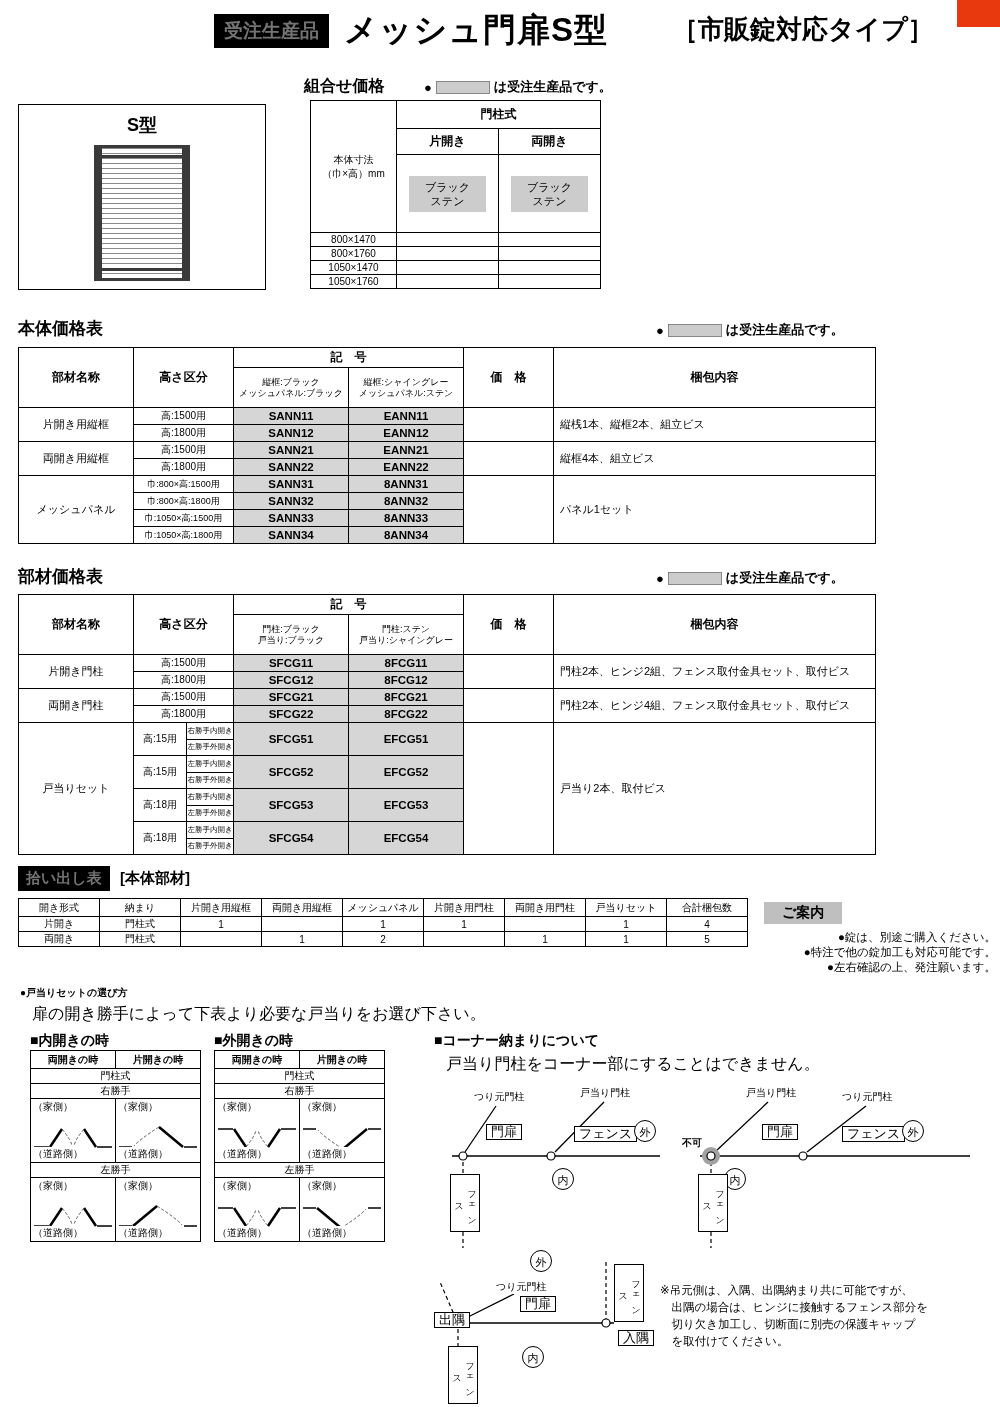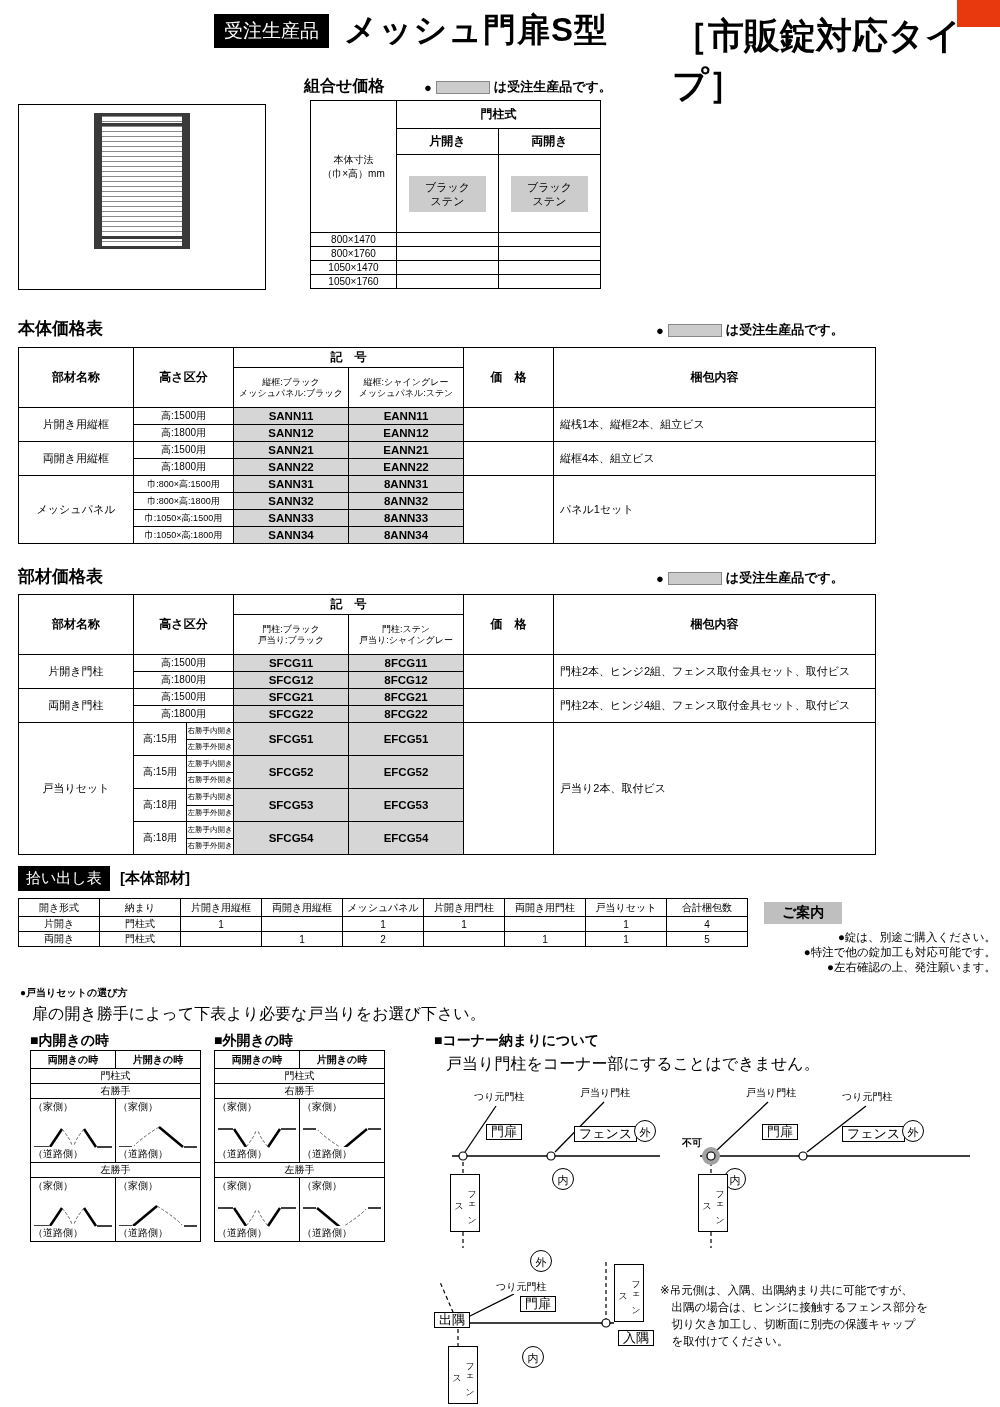--- a/index.html
+++ b/index.html
@@ -7,23 +7,23 @@
 .page{position:relative;width:1000px;height:1407px;background:#fff;overflow:hidden}
 .abs{position:absolute}
 .bold{font-weight:bold}
 .pre{white-space:pre-line}.fs9{font-size:9px}.fs10{font-size:10px}.fs11{font-size:11px}.fs12{font-size:16px}
 .fs13{font-size:10px}.fs14{font-size:14px}
 table{border-collapse:collapse;table-layout:fixed;background:#fff}
 td{border:1px solid #000;text-align:center;vertical-align:middle;font-size:11px;padding:0 2px;overflow:hidden}
 .gray{background:#d6d6d6}
 .code{font-weight:bold;font-size:11.5px}
 .left{text-align:left;padding:0 6px}
-.badge-black{background:#000;color:#ffffff;font-weight:normal;display:inline-block}
+.badge-black{background:#000;color:#737373;font-weight:bold;display:inline-block}
 .page-title{font-size:33px;font-weight:bold;letter-spacing:1px}
-.page-subtitle{font-size:36px;font-weight:bold}
+.page-subtitle{font-size:26px;font-weight:bold}
 .sec-title{font-size:17px;font-weight:bold}
 .legend{display:flex;align-items:center;gap:4px;font-weight:bold;font-size:13px}
 .swatch{display:inline-block;width:54px;height:13px;background:#ccc;border:1px solid #888}
 .chip{display:inline-block;background:#ccc;padding:4px 16px;font-size:11px;line-height:14px}
 .hdr2{font-size:9px;line-height:11px}
 .hdrb{font-weight:bold;font-size:12px}
 .gate{margin:8px auto 0;width:96px;height:136px;border:3px solid #3a3a3a;border-left-width:8px;border-right-width:8px;background:repeating-linear-gradient(#8a8a8a 0 1px,#fff 1px 5px);position:relative}
 .gate::before{content:"";position:absolute;left:0;right:0;top:7px;height:3px;background:#3a3a3a}
 .gate::after{content:"";position:absolute;left:0;right:0;bottom:7px;height:3px;background:#3a3a3a}
 .hsplit{padding:0}
@@ -64,20 +64,21 @@
   <div class="abs" style="left:957px;top:0;width:43px;height:27px;background:#e8380d;"></div>
 
   <span class="abs sec-title" style="left:304px;top:76px;font-size:16px;">組合せ価格</span>
   <div class="abs legend" style="left:424px;top:78px;">
     <span>●</span>
     <span class="swatch"></span>
     <span>は受注生産品です。</span>
   </div>
 
   <div class="abs" style="left:18px;top:104px;width:248px;height:186px;border:1px solid #000;">
+    <div style="text-align:center;font-weight:bold;font-size:18px;margin-top:8px;">S型</div>
     <div class="gate"></div>
   </div>
 
   <table class="abs" style="left:310px;top:100px;width:290px;">
     <colgroup>
         <col style="width:86px">
         <col style="width:102px">
         <col style="width:102px">
       </colgroup>
     <tbody>

